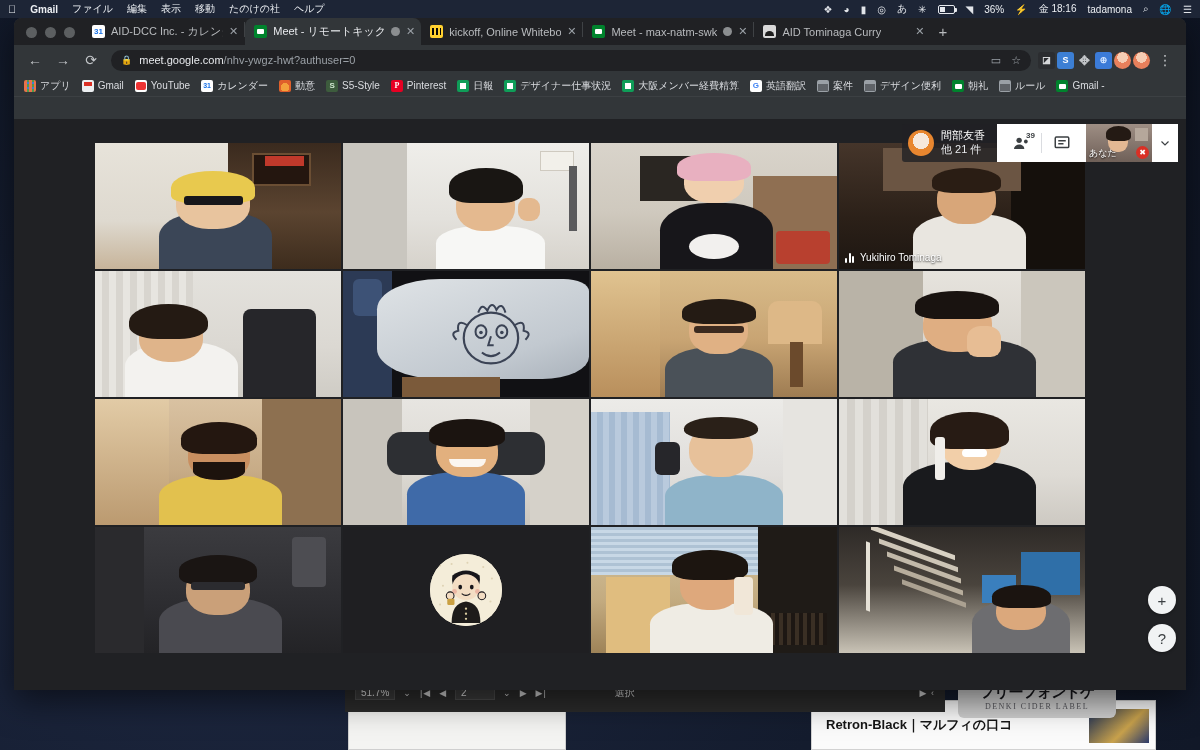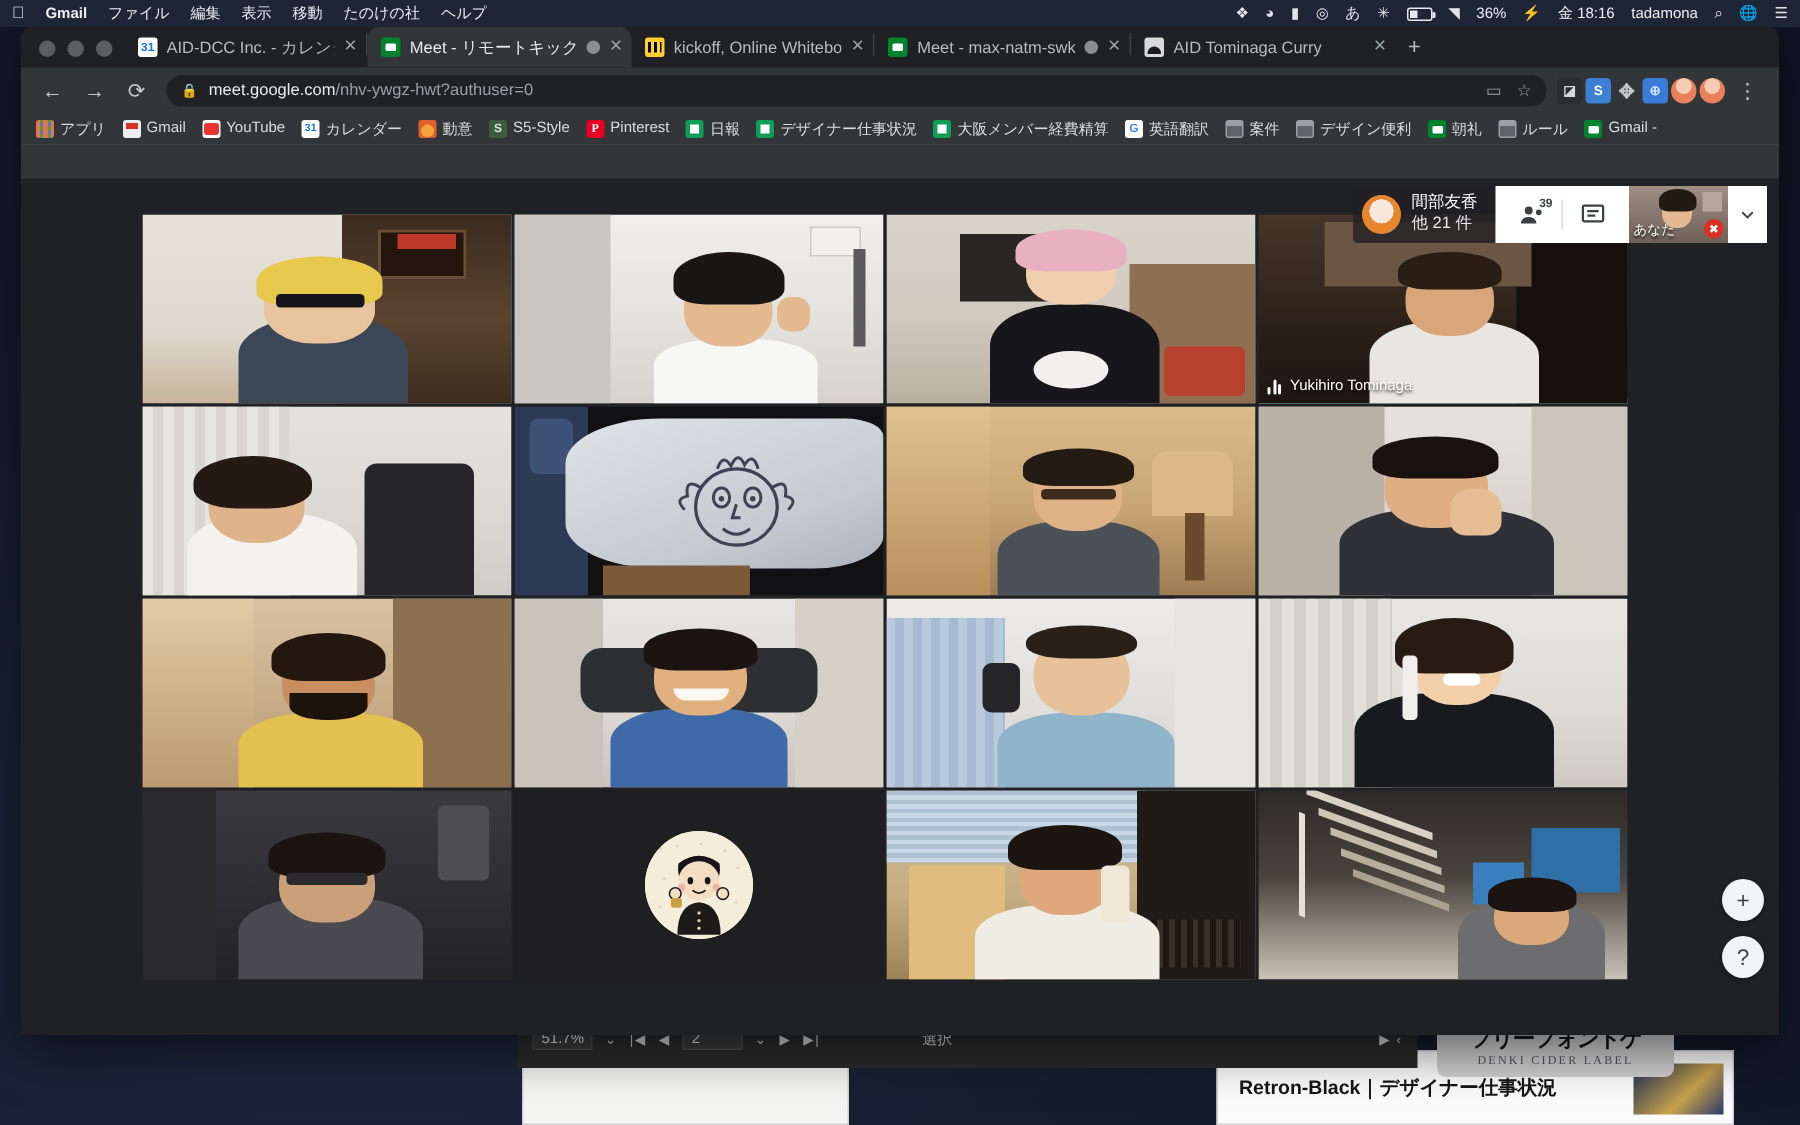--- a/index.html
+++ b/index.html
@@ -289,21 +289,21 @@
   .batt i { position:absolute; left:1px; top:1px; bottom:1px; width:5px; background:#e6e9ee; display:block;}
 </style>
 </head>
 <body>
 
 <div id="screen">
 
   <div class="wallpaper"></div>
 
   <div class="bg-retron">
-    <span>Retron-Black｜デザイナー仕事状況</span>
+    <span>Retron-Black｜マルフィの口コ</span>
     <div class="bg-retron-thumb"></div>
   </div>
   <div class="bg-doc-white"></div>
   <div class="bg-red-strip">ロメズ・Kース4品</div>
   <div class="bg-label-card">
     <span class="big">フリーフォントケ</span>
     <span class="sm">DENKI CIDER LABEL</span>
   </div>
   <div class="bg-scroll"></div>
   <div class="bg-app-indesign">

